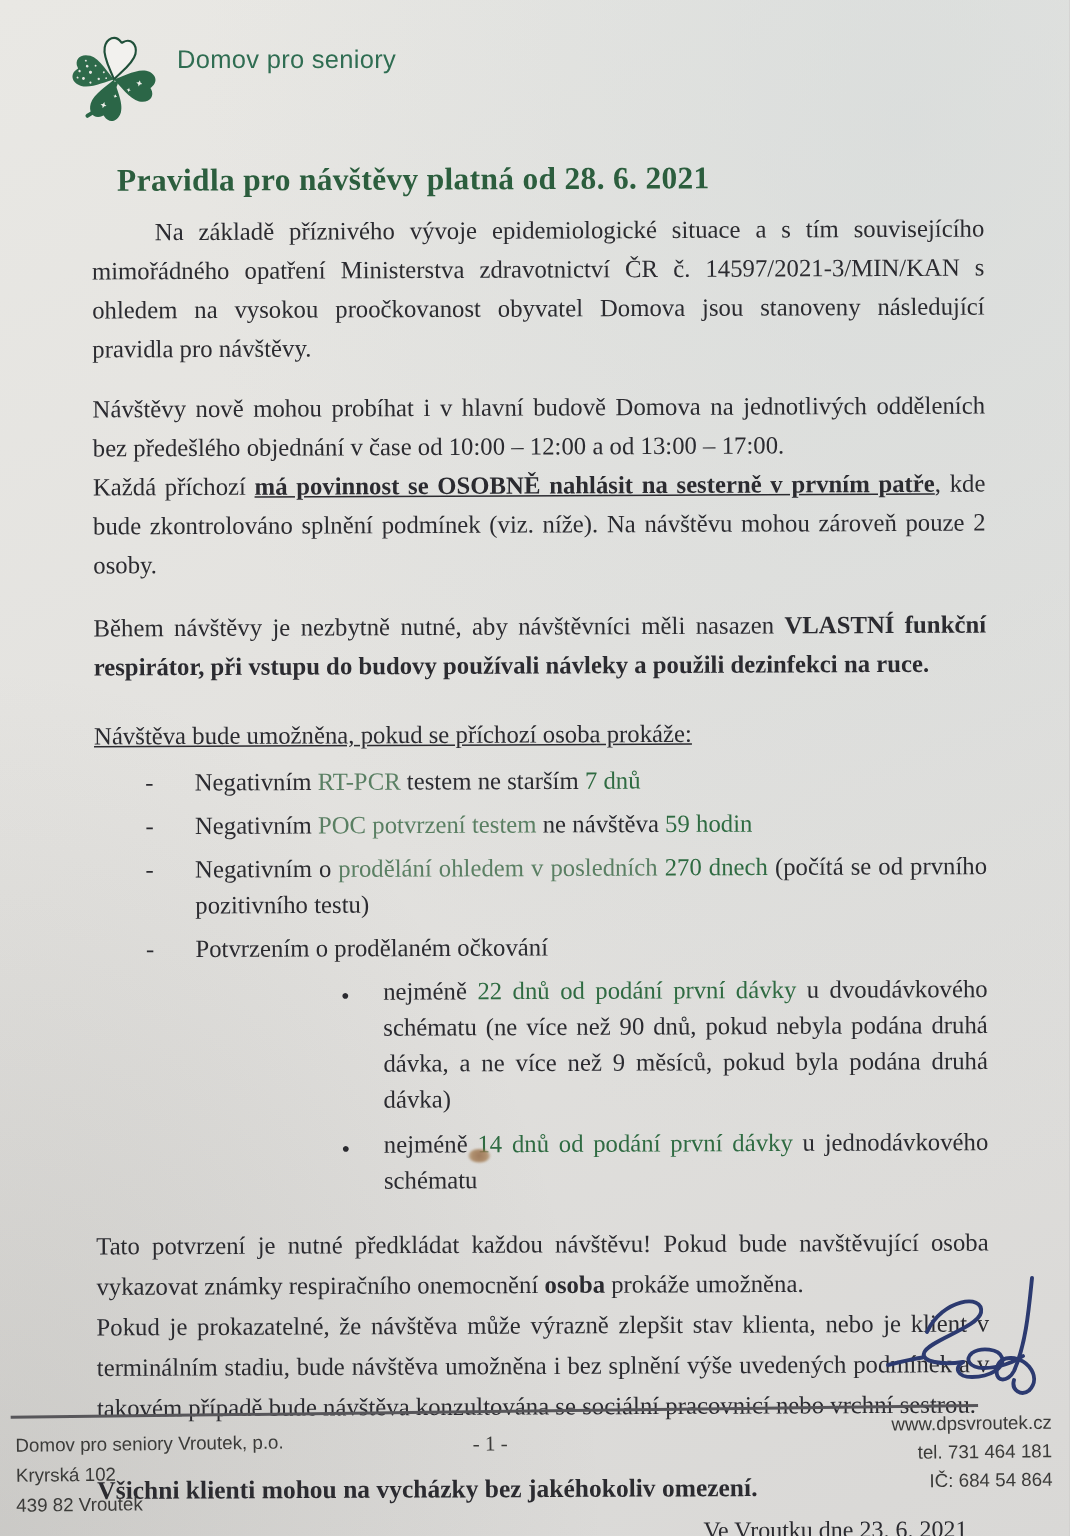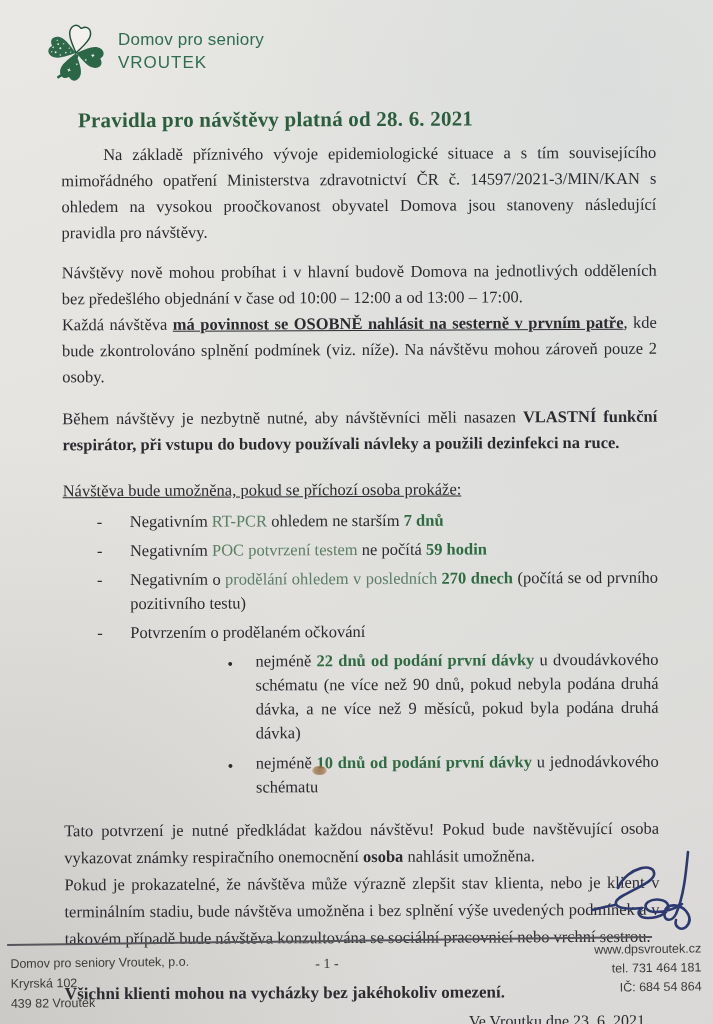--- a/index.html
+++ b/index.html
@@ -25,21 +25,21 @@
 
   
   .content{ position:absolute; left:63px; right:55px; top:105px; transform:rotate(-.25deg); }
   h1{ font-size:21px; line-height:28px; font-weight:bold; color:#2c5e3e; margin:0 0 8px 17px; letter-spacing:.2px;}
   p{ font-size:16.5px; line-height:26px; text-align:justify; }
   .intro{ text-indent:42px; margin-bottom:14px; }
   .mt16{ margin-top:16px; }
   .b{ font-weight:bold; }
   .bu{ font-weight:bold; text-decoration:underline; }
   .g{ color:#5a7f63;margin-top:32px; }
-  .bg{ color:#2f6b42; font-weight:bold; }
+  .bg{ color:#2f6b42; font-weight:normal; }
   .cond-heading{ font-size:16.5px; line-height:26px; margin-top:20px; text-decoration:underline; }
   ul{ list-style:none; }
   ul.dash{ margin-top:6px; padding-left:67px; }
   ul.dash li{ position:relative; font-size:16.5px; line-height:24px; margin-bottom:5px; text-align:justify; }
   ul.dash li::before{ content:"-"; position:absolute; left:-33px; top:0; }
   ul.dot{ margin-top:3px; padding-left:192px; }
   ul.dot li{ position:relative; font-size:16.5px; line-height:24px; margin-bottom:6px; text-align:justify; }
   ul.dot li::before{ content:"●"; font-size:9px; position:absolute; left:-28px; top:2px; }
   .notes{ margin-top:17px; }
   .notes p{ line-height:27px; }
@@ -100,50 +100,49 @@
               <circle cx="4" cy="-12" r="1.0"></circle>
               <circle cx="-9" cy="-36" r="1.0"></circle>
             <circle cx="10" cy="-33" r="1.0"></circle>
               <circle cx="-1" cy="-8" r="0.9"></circle>
           </g>
         </g>
       </g>
     </svg>
     <div class="org">
       <div class="l1">Domov pro seniory</div>
-      <div class="l2">VROUTEK</div>
     </div>
   </div>
 
   <div class="content">
     <h1>Pravidla pro návštěvy platná od 28. 6. 2021</h1>
 
     <p class="intro">Na základě příznivého vývoje epidemiologické situace a s tím souvisejícího mimořádného opatření Ministerstva zdravotnictví ČR č. 14597/2021-3/MIN/KAN s ohledem na vysokou proočkovanost obyvatel Domova jsou stanoveny následující pravidla pro návštěvy.</p>
 
     <p>Návštěvy nově mohou probíhat i v hlavní budově Domova na jednotlivých odděleních bez předešlého objednání v čase od 10:00 – 12:00 a od 13:00 – 17:00.</p>
-    <p><span>Každá návštěva </span><span class="bu">má povinnost se OSOBNĚ nahlásit na sesterně v prvním patře</span><span>, kde bude zkontrolováno splnění podmínek (viz. níže). Na návštěvu mohou zároveň pouze 2 osoby.</span></p>
+    <p><span>Každá příchozí </span><span class="bu">má povinnost se OSOBNĚ nahlásit na sesterně v prvním patře</span><span>, kde bude zkontrolováno splnění podmínek (viz. níže). Na návštěvu mohou zároveň pouze 2 osoby.</span></p>
 
     <p class="mt16"><span>Během návštěvy je nezbytně nutné, aby návštěvníci měli nasazen </span><span class="b">VLASTNÍ funkční respirátor, při vstupu do budovy používali návleky a použili dezinfekci na ruce.</span></p>
 
     <div class="cond-heading">Návštěva bude umožněna, pokud se příchozí osoba prokáže:</div>
 
     <ul class="dash">
-      <li><span>Negativním </span><span class="g">RT-PCR</span><span> ohledem ne starším </span><span class="bg">7 dnů</span></li>
-      <li><span>Negativním </span><span class="g">POC potvrzení testem</span><span> ne počítá </span><span class="bg">59 hodin</span></li>
+      <li><span>Negativním </span><span class="g">RT-PCR</span><span> testem ne starším </span><span class="bg">7 dnů</span></li>
+      <li><span>Negativním </span><span class="g">POC potvrzení testem</span><span> ne návštěva </span><span class="bg">59 hodin</span></li>
       <li><span>Negativním o </span><span class="g">prodělání ohledem v posledních </span><span class="bg">270 dnech</span><span> (počítá se od prvního pozitivního testu)</span></li>
       <li><span>Potvrzením o prodělaném očkování</span></li>
     </ul>
 
     <ul class="dot">
       <li><span>nejméně </span><span class="bg">22 dnů od podání první dávky</span><span> u dvoudávkového schématu (ne více než 90 dnů, pokud nebyla podána druhá dávka, a ne více než 9 měsíců, pokud byla podána druhá dávka)</span></li>
-      <li><span>nejméně </span><span class="bg">10 dnů od podání první dávky</span><span> u jednodávkového schématu</span></li>
+      <li><span>nejméně </span><span class="bg">14 dnů od podání první dávky</span><span> u jednodávkového schématu</span></li>
     </ul>
 
     <div class="notes">
-      <p><span>Tato potvrzení je nutné předkládat každou návštěvu! Pokud bude navštěvující osoba vykazovat známky respiračního onemocnění </span><span class="b">osoba</span><span> nahlásit umožněna.</span></p>
+      <p><span>Tato potvrzení je nutné předkládat každou návštěvu! Pokud bude navštěvující osoba vykazovat známky respiračního onemocnění </span><span class="b">osoba</span><span> prokáže umožněna.</span></p>
       <p>Pokud je prokazatelné, že návštěva může výrazně zlepšit stav klienta, nebo je klient v terminálním stadiu, bude návštěva umožněna i bez splnění výše uvedených podmínek a v takovém případě bude návštěva konzultována se sociální pracovnicí nebo vrchní sestrou.</p>
     </div>
 
     <p class="closing">Všichni klienti mohou na vycházky bez jakéhokoliv omezení.</p>
     <p class="dateline">Ve Vroutku dne 23. 6. 2021</p>
   </div>
 
   <svg class="signature" viewBox="0 0 118 96" aria-hidden="true">
     <g fill="none" stroke="#2c3a70" stroke-width="2.6" stroke-linecap="round">
       <path d="M4,62 C12,60 20,58 27,57"></path>

